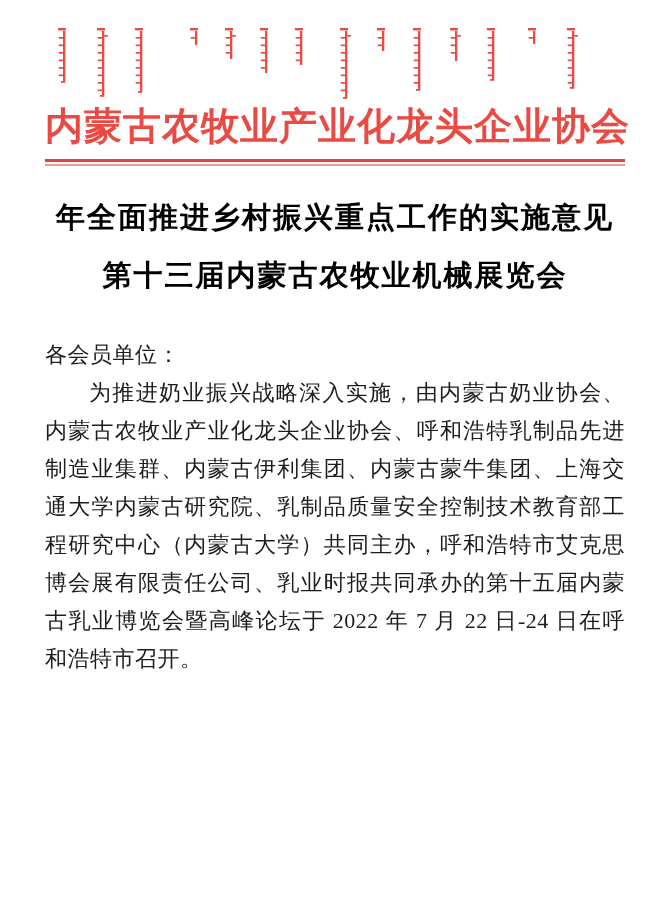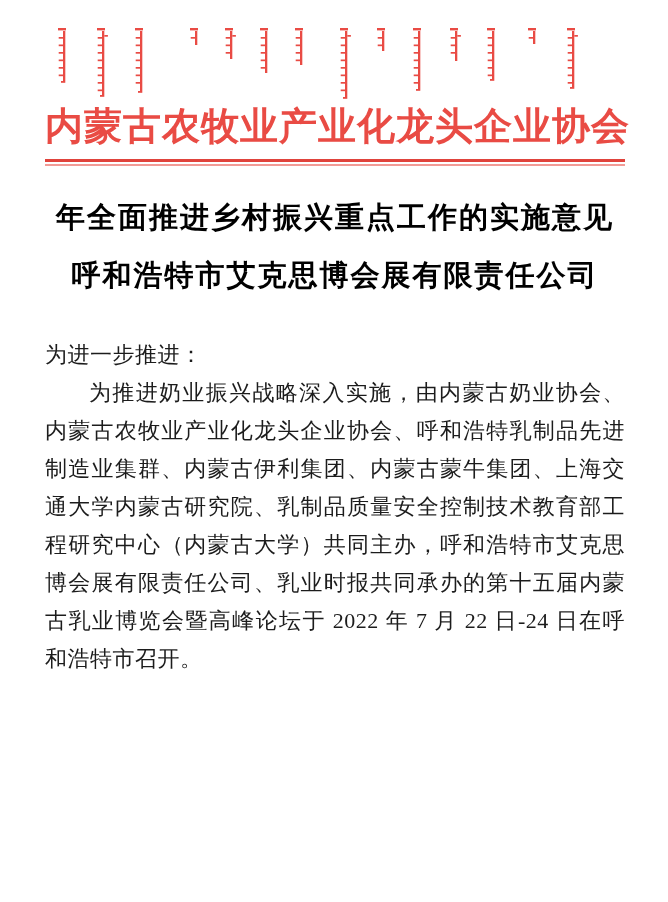--- a/index.html
+++ b/index.html
@@ -180,23 +180,23 @@
         <rect x="529.3" y="9" width="3.6" height="1.7" fill="#e94b44"></rect>
         <rect x="525" y="61" width="4.3" height="1.8" fill="#e94b44"></rect>
       </svg>
     <h1 class="org-title">内蒙古农牧业产业化龙头企业协会</h1>
     <div class="double-rule"></div>
   </header>
 
   <main>
     <h2 class="doc-title">
       <span style="display:block">年全面推进乡村振兴重点工作的实施意见</span>
-      <span style="display:block">呼和浩特市艾克思博会展有限责任公司</span>
+      <span style="display:block">第十三届内蒙古农牧业机械展览会</span>
     </h2>
 
     <div class="body-text">
-      <p class="salutation">为进一步推进：</p>
+      <p class="salutation">各会员单位：</p>
       <p class="para">为推进奶业振兴战略深入实施，由内蒙古奶业协会、内蒙古农牧业产业化龙头企业协会、呼和浩特乳制品先进制造业集群、内蒙古伊利集团、内蒙古蒙牛集团、上海交通大学内蒙古研究院、乳制品质量安全控制技术教育部工程研究中心（内蒙古大学）共同主办，呼和浩特市艾克思博会展有限责任公司、乳业时报共同承办的第十五届内蒙古乳业博览会暨高峰论坛于 2022 年 7 月 22 日-24 日在呼和浩特市召开。</p>
 
     </div>
   </main>
 
 </div>
 
 </body></html>

